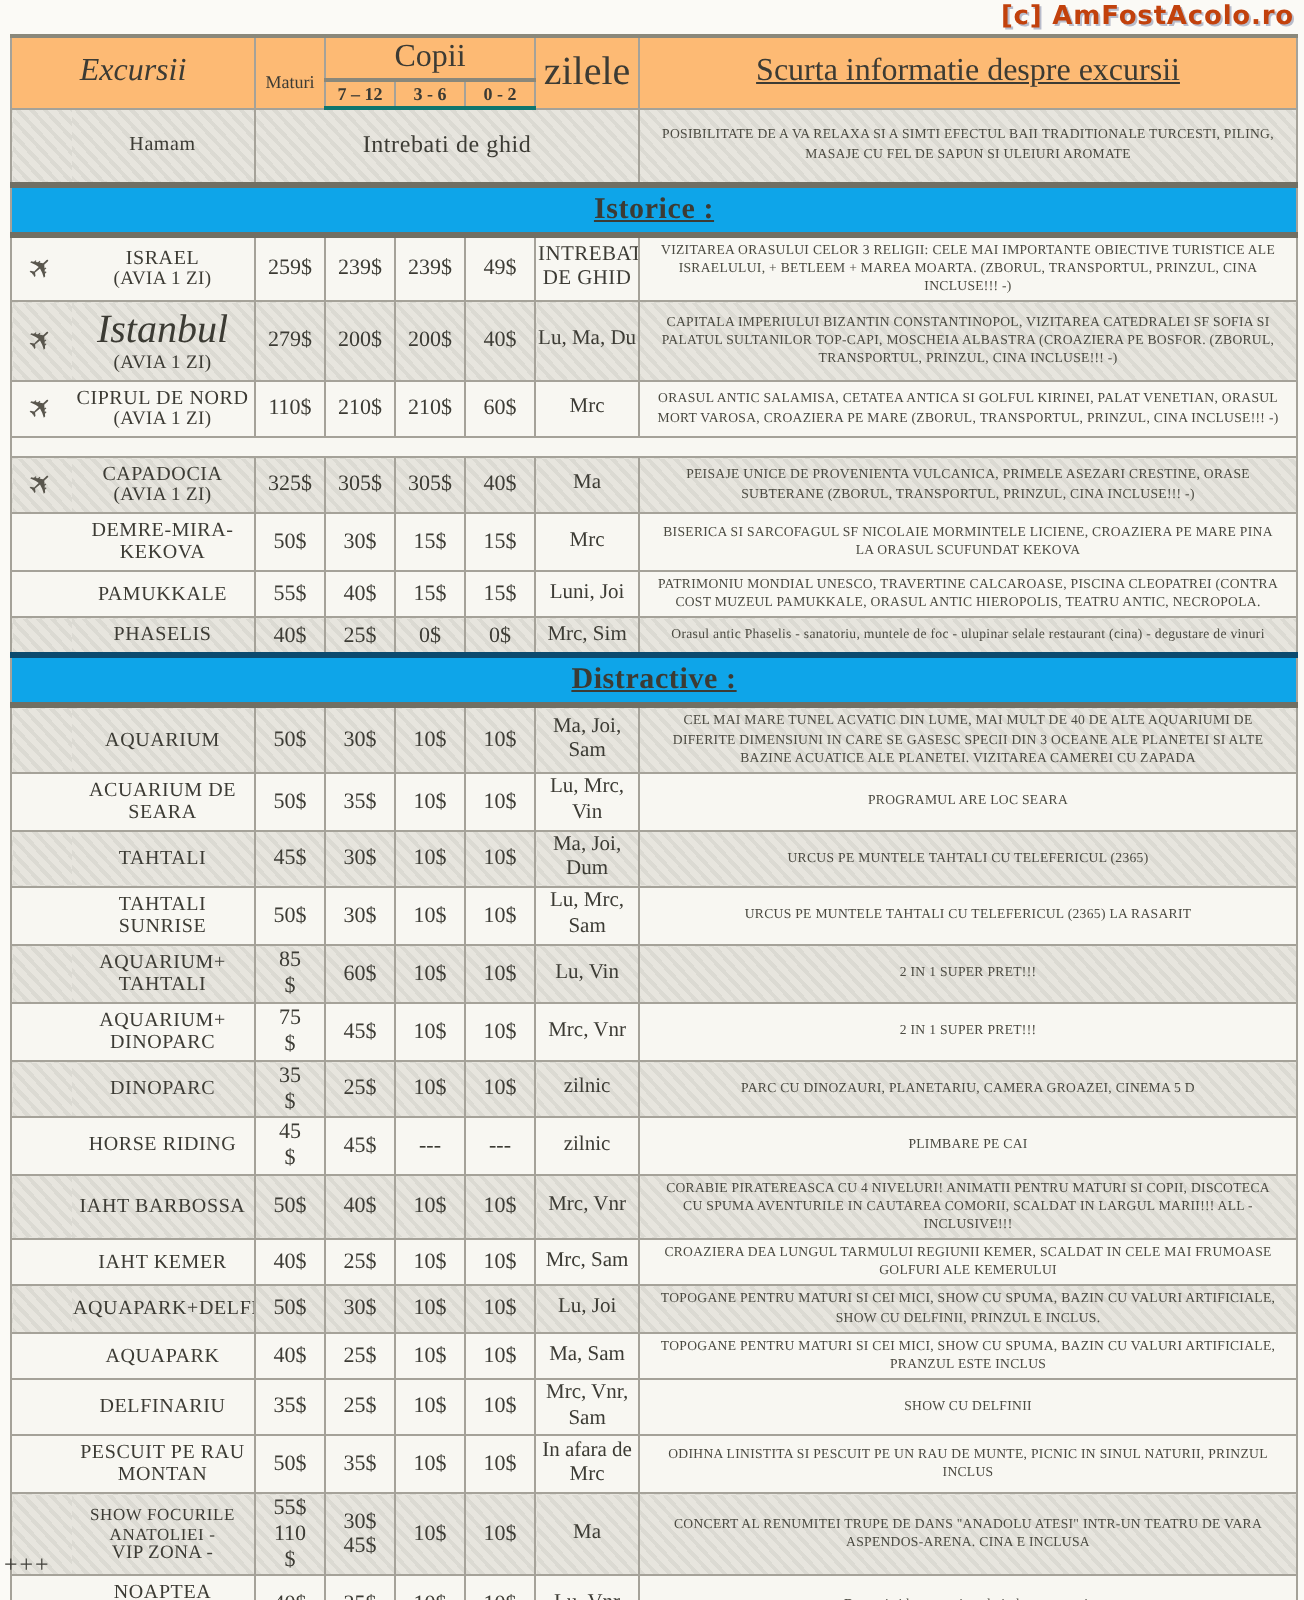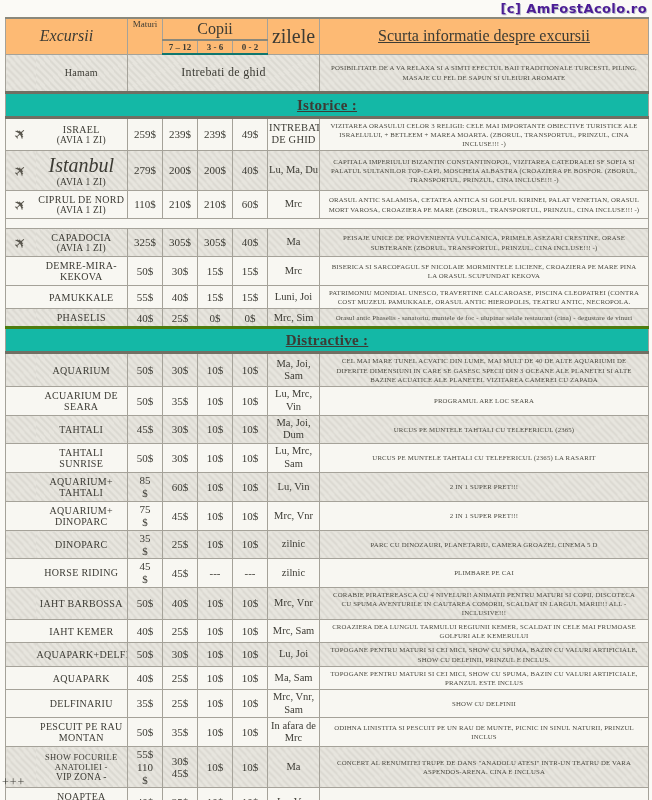--- a/index.html
+++ b/index.html
@@ -8,47 +8,47 @@
     background:#fbfaf6;
     font-family:"Liberation Serif", serif;
     color:#3c3b34;
     position:relative;
     overflow:hidden;
   }
   .watermark {
     position:absolute; top:1px; right:5px;
     font-family:"DejaVu Sans", sans-serif;
     font-weight:bold; font-size:13px; letter-spacing:.4px;
-    color:#4c1d95;
+    color:#c2410c;
     text-shadow:1px 1px 0 #b8bccb;
   }
   table.doc {
     border-collapse:collapse; table-layout:fixed;
     width:644px; margin:17px 3px 0 5px;
     background:#f8f7f2;
   }
   td, th {
     border:1px solid #a5a299;
     padding:1px 2px;
     text-align:center; vertical-align:middle;
     overflow:hidden;
   }
   thead th { border-top:2px solid #8a887b; background:#fdba74; }
   .th-excursii { font-style:italic; font-weight:normal; font-size:16px; }
-  .th-maturi  { font-weight:normal; font-size:9px; vertical-align:top; padding-top:0; }
+  .th-maturi  { font-weight:normal; font-size:9px; vertical-align:top; padding-top:17px; }
   .th-copii   { font-weight:normal; font-size:16px; }
   .th-age     { font-weight:bold; font-size:9px; border-bottom:2px solid #0f766e; }
   .th-zilele  { font-weight:normal; font-size:20px; }
   .th-info    { font-weight:normal; font-size:16px;text-decoration:underline; }
   tr.hamam td { border-bottom:3px solid #716f63; height:30px; }
   .hamam-name { font-size:13px; }
   .hamam-merged { font-size:12px; letter-spacing:.3px; }
   tr.section-title td {
-    border-top:3px solid #4d7c0f; border-bottom:3px solid #716f63;
-    padding:2px 0; background:#14b8a6;
+    border-top:3px solid #0c4a6e; border-bottom:3px solid #716f63;
+    padding:2px 0; background:#0ea5e9;
   }
   tr.section-title span {
     font-weight:bold; font-size:15px; text-decoration:underline; letter-spacing:.3px;
   }
   td.cell-icon { border-right:none; }
   td.cell-name { border-left:none; font-size:10px; letter-spacing:.3px; padding:3px 1px; }
   td.cell-name .nm2 { font-size:9.5px; letter-spacing:.2px; }
   .it { font-style:italic; font-size:20px; letter-spacing:0; }
   .nm-sm { font-size:8.5px; }
   td.cell-price { font-size:11px; white-space:pre-line; line-height:1.15; }

